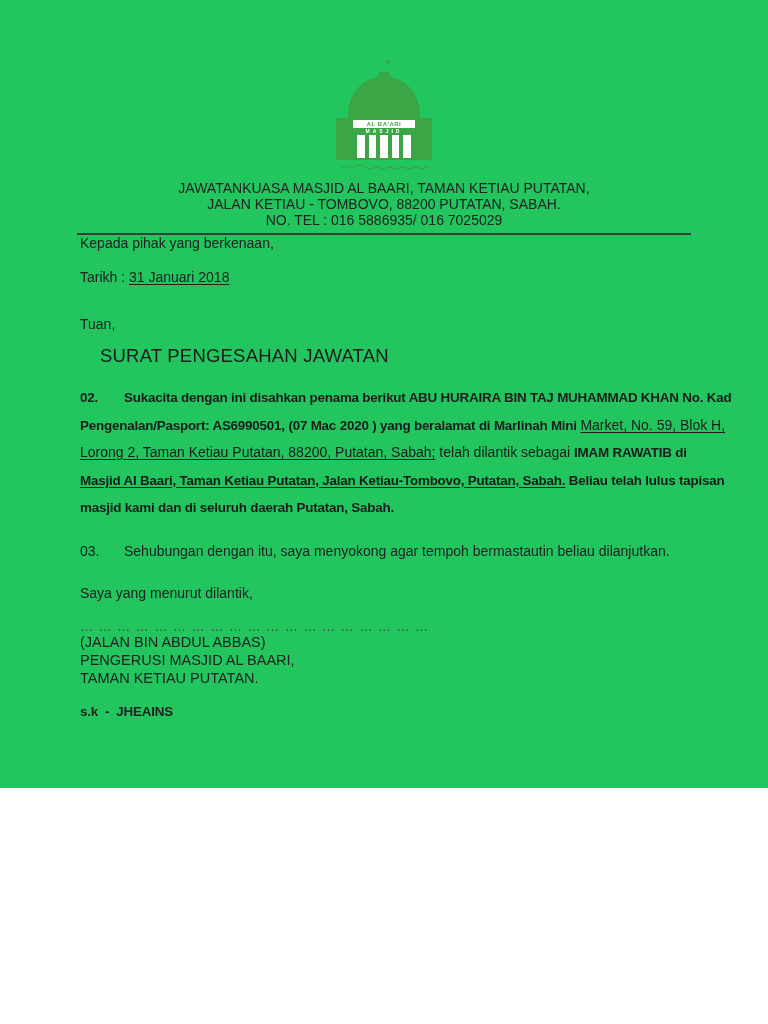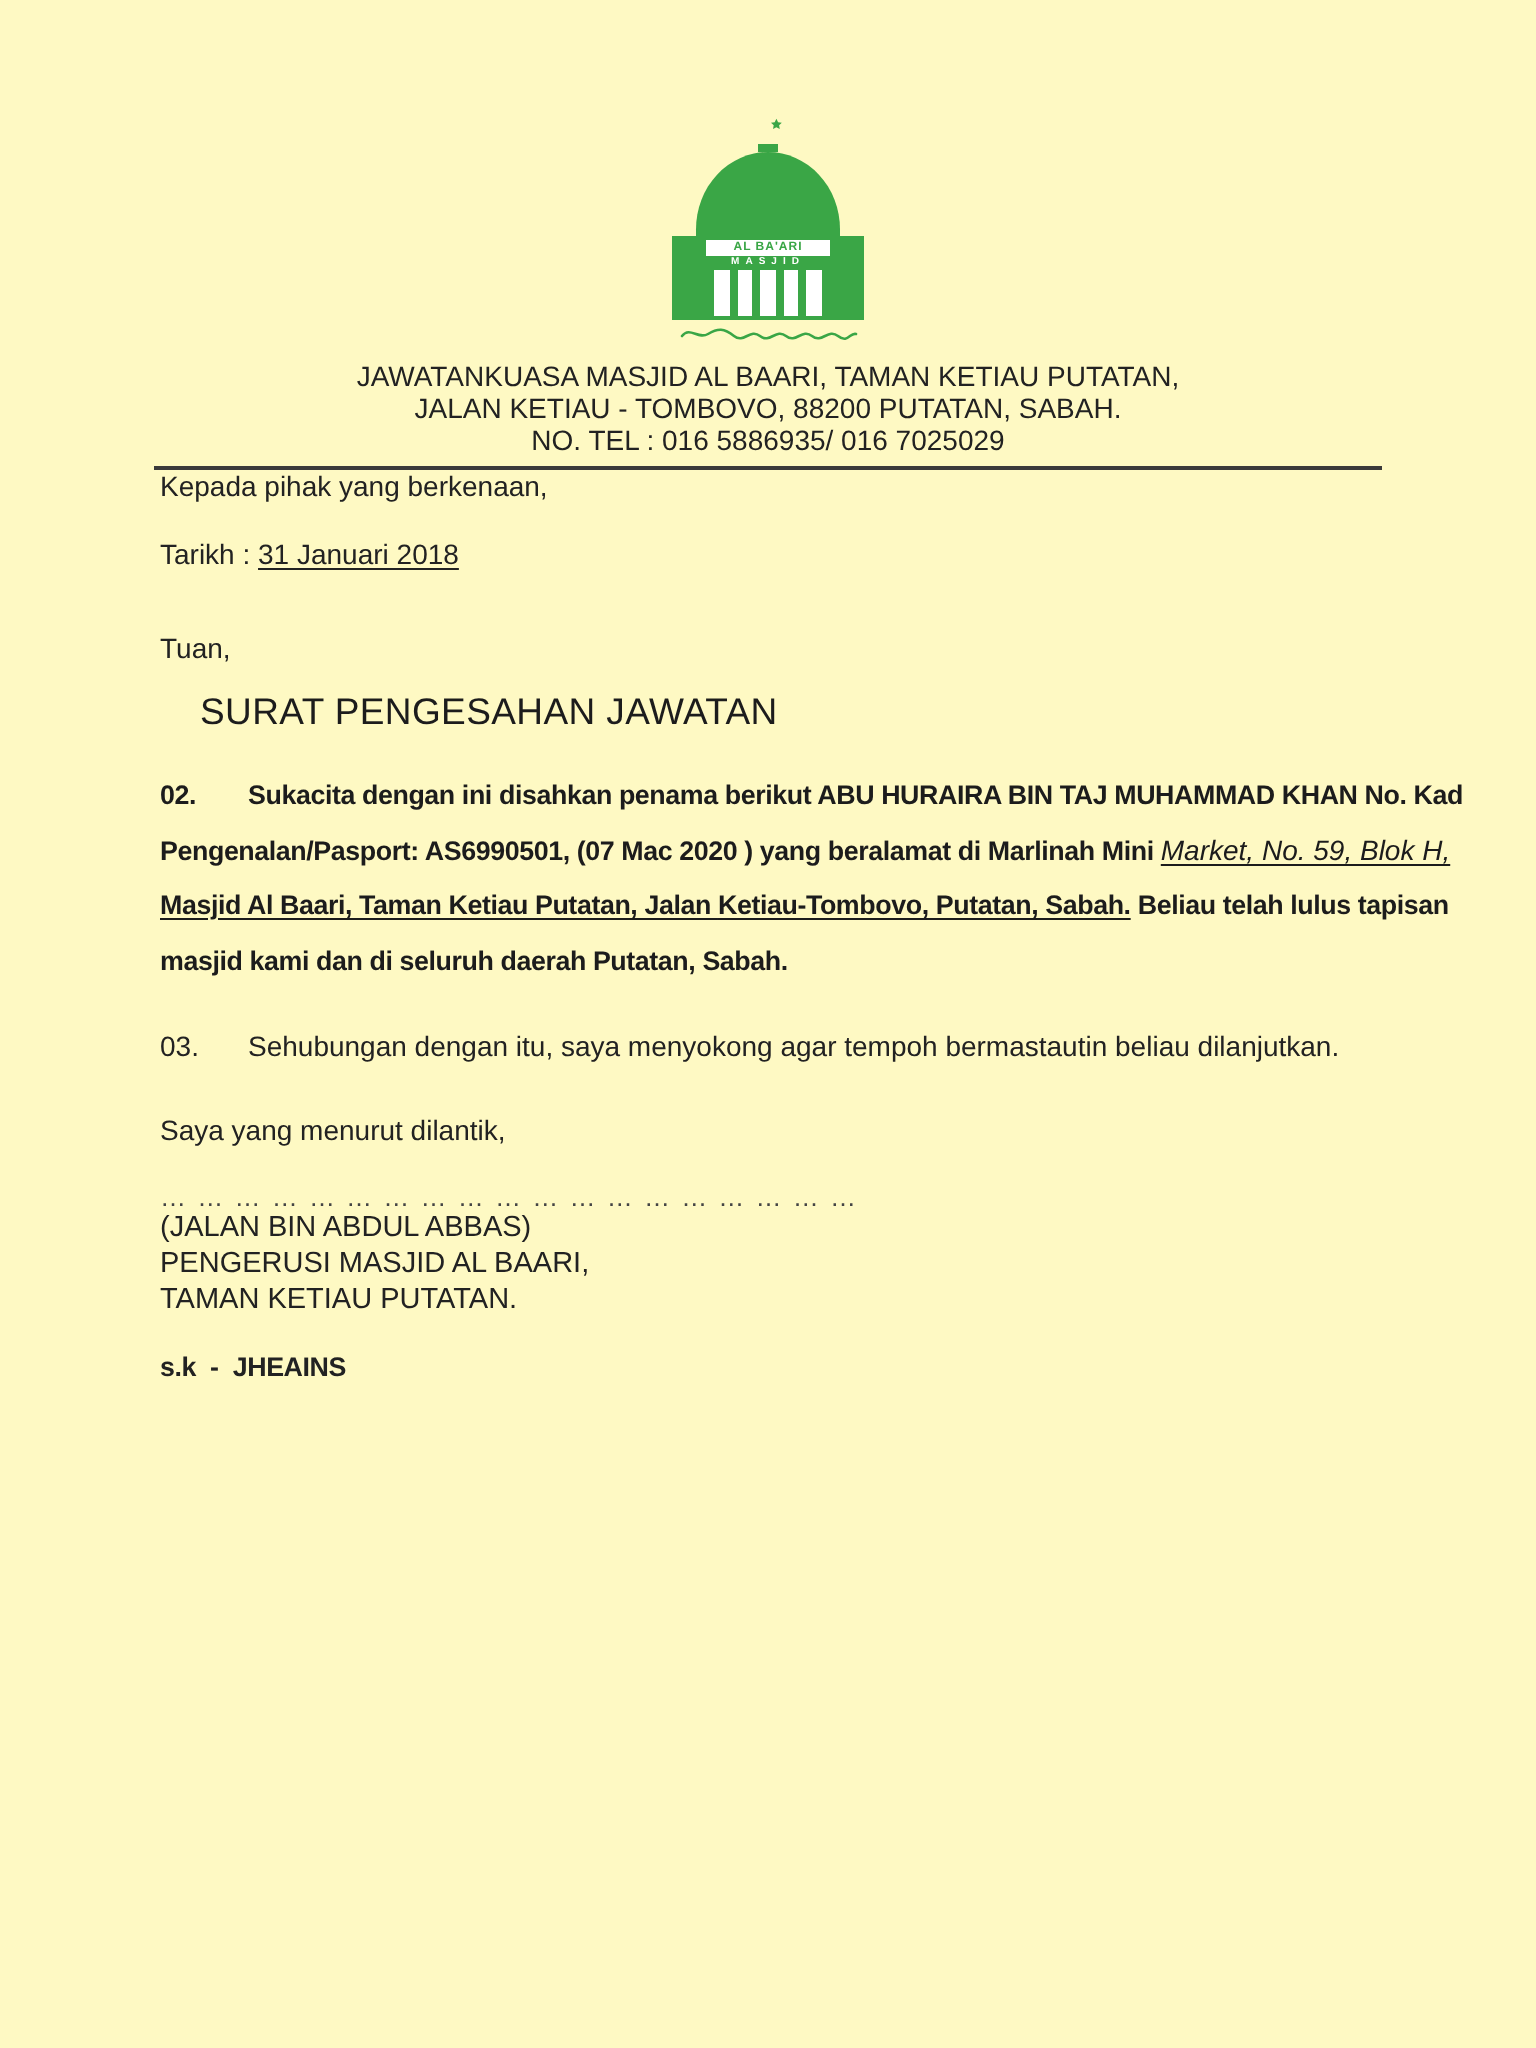--- a/index.html
+++ b/index.html
@@ -1,21 +1,21 @@
 <!DOCTYPE html>
 <html><head>
 <meta charset="utf-8">
 <style>
   html,body{margin:0;padding:0;}
   body{
     width:768px;height:1024px;background:#ffffff;
     font-family:"Liberation Sans","DejaVu Sans",sans-serif;
     color:#1f1f1f;-webkit-font-smoothing:antialiased;
   }
-  .page{position:relative;width:768px;height:1024px;overflow:hidden;background:#fef9c3;}
+  .page{position:relative;width:768px;height:788px;overflow:hidden;background:#22c55e;}
 
   
   .logo{width:96px;margin:52px auto 0;display:flex;flex-direction:column;align-items:center;}
   .lg-crescent{display:block;}
   .lg-neck{width:10px;height:4px;background:var(--green);}
   .lg-dome{width:72px;height:42px;background:var(--green);border-radius:50% 50% 0 0 / 92% 92% 0 0;}
   .lg-base{width:96px;height:42px;background:var(--green);display:flex;justify-content:center;}
   .lg-facade{width:62px;height:38px;margin-top:2px;background:#fff;display:flex;flex-direction:column;align-items:stretch;}
   .lg-name{color:var(--green);font-size:6px;font-weight:bold;text-align:center;line-height:8px;letter-spacing:.5px;}
   .lg-band{background:var(--green);color:#fff;font-size:5px;font-weight:bold;text-align:center;line-height:7px;letter-spacing:3px;}
@@ -34,21 +34,21 @@
   .tarikh{margin-top:18px;}
   .tarikh .ul{text-decoration:underline;}
   .tuan{margin-top:31px;}
   .subject{margin-top:13px;font-size:18.5px;letter-spacing:.2px;color:#1c1c1c;margin-left:20px;}
   .intro{margin-top:24px;}
 
   .para{margin-top:17px;}
   .pline{white-space:pre;font-size:14px;line-height:27.5px;color:#1c1c1c;}
   .num{display:inline-block;width:44px;}
   .bc{font-weight:bold;font-size:13.4px;letter-spacing:-0.2px;}
-  .rg{font-weight:normal;font-size:14px;letter-spacing:0;font-style:italic;}
+  .rg{font-weight:normal;font-size:14px;letter-spacing:0;}
   .ul{text-decoration:underline;text-underline-offset:2px;}
 
   .para03{margin-top:21px;white-space:pre;}
   .closing{margin-top:26px;}
 
   .sigblock{margin-top:20px;font-size:14.5px;line-height:18px;color:#222;}
   .sig-dots{font-size:13px;letter-spacing:1px;line-height:12px;color:#444;}
   .cc{margin-top:17px;white-space:pre;}
 </style>
 </head>
@@ -95,20 +95,21 @@
     <div class="t14 tarikh"><span>Tarikh : </span><span class="ul">31 Januari 2018</span></div>
 
     <div class="t14 tuan">Tuan,</div>
 
     <div class="subject">SURAT PENGESAHAN JAWATAN</div>
 
 
     <div class="para">
       <div class="pline"><span class="num bc">02.</span><span class="bc">Sukacita dengan ini disahkan penama berikut ABU HURAIRA BIN TAJ MUHAMMAD KHAN No. Kad</span></div>
       <div class="pline"><span class="bc">Pengenalan/Pasport: AS6990501, (07 Mac 2020 ) yang beralamat di Marlinah Mini </span><span class="rg ul">Market, No. 59, Blok H,</span></div>
+      <div class="pline"><span class="rg ul">Lorong 2, Taman Ketiau Putatan, 88200, Putatan, Sabah;</span><span class="rg"> telah dilantik sebagai </span><span class="bc">IMAM RAWATIB di</span></div>
       <div class="pline"><span class="bc ul">Masjid Al Baari, Taman Ketiau Putatan, Jalan </span><span class="bc ul">Ketiau-Tombovo, Putatan, Sabah.</span><span class="bc"> Beliau telah lulus tapisan</span></div>
       <div class="pline"><span class="bc">masjid kami dan di seluruh daerah Putatan, Sabah.</span></div>
     </div>
 
     <div class="t14 para03"><span class="num">03.</span><span>Sehubungan dengan itu, saya menyokong agar tempoh bermastautin beliau dilanjutkan.</span></div>
 
     <div class="t14 closing">Saya yang menurut dilantik,</div>
 
     <div class="sigblock">
       <div class="sig-dots">… … … … … … … … … … … … … … … … … … …</div>

